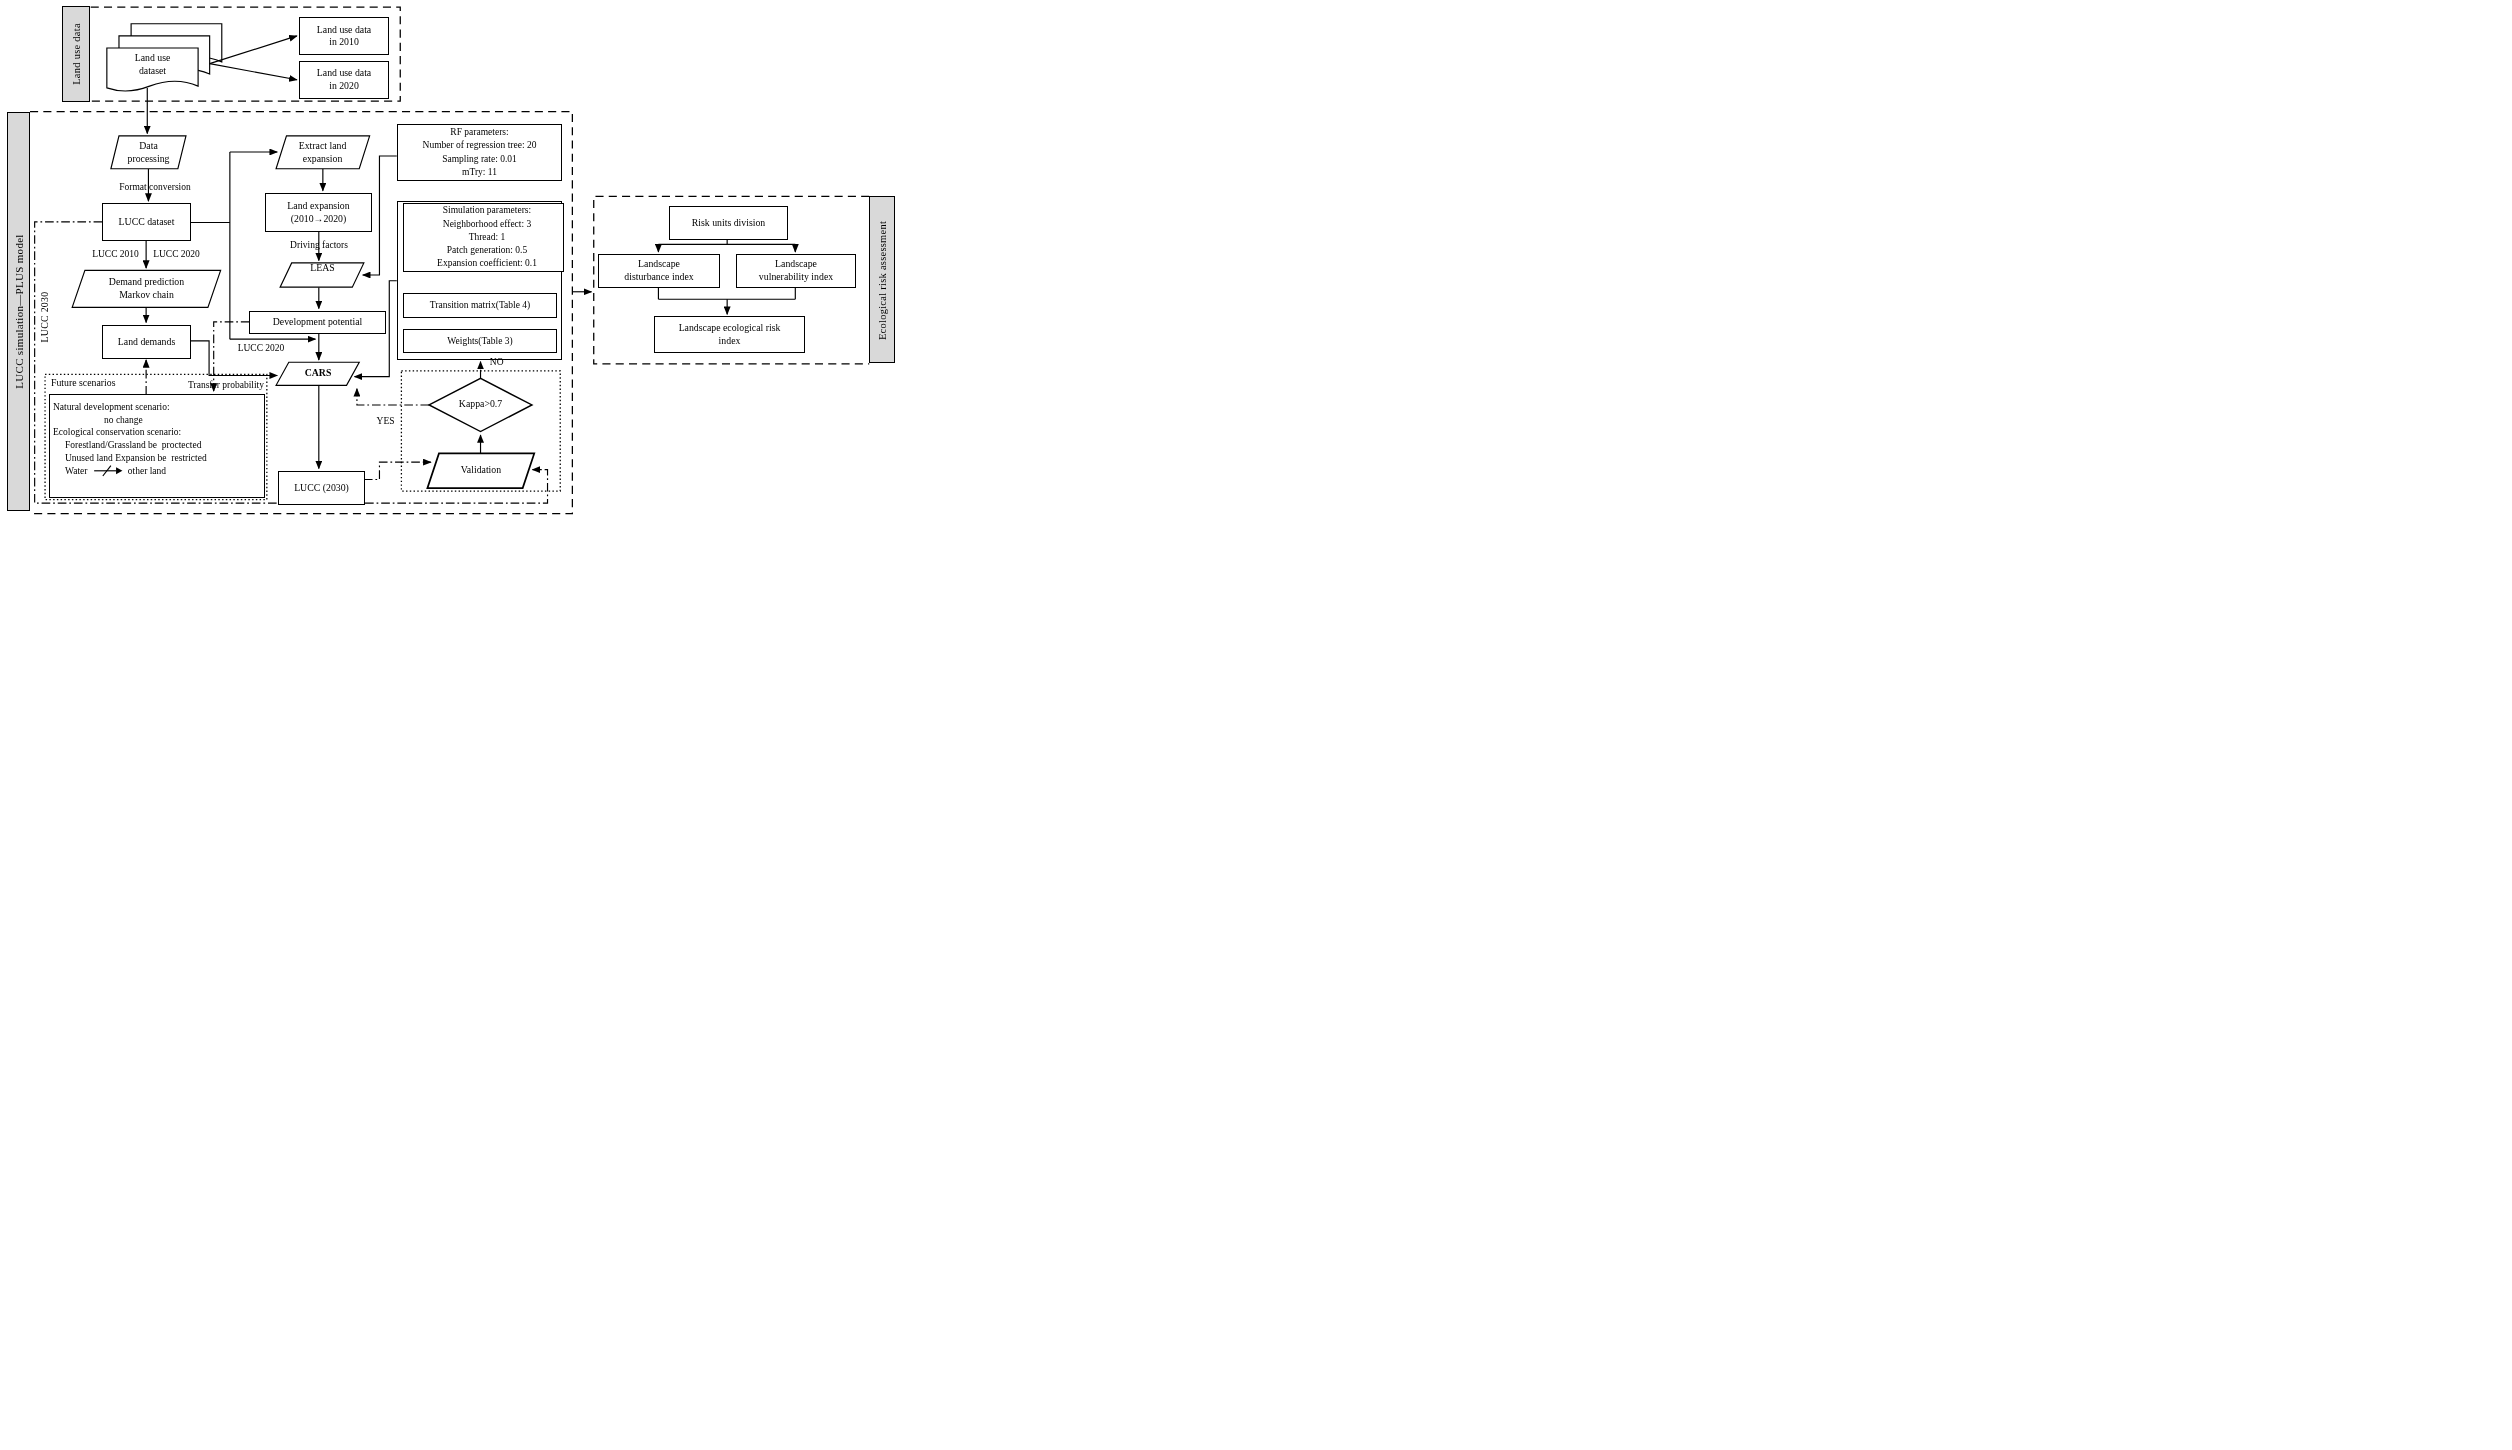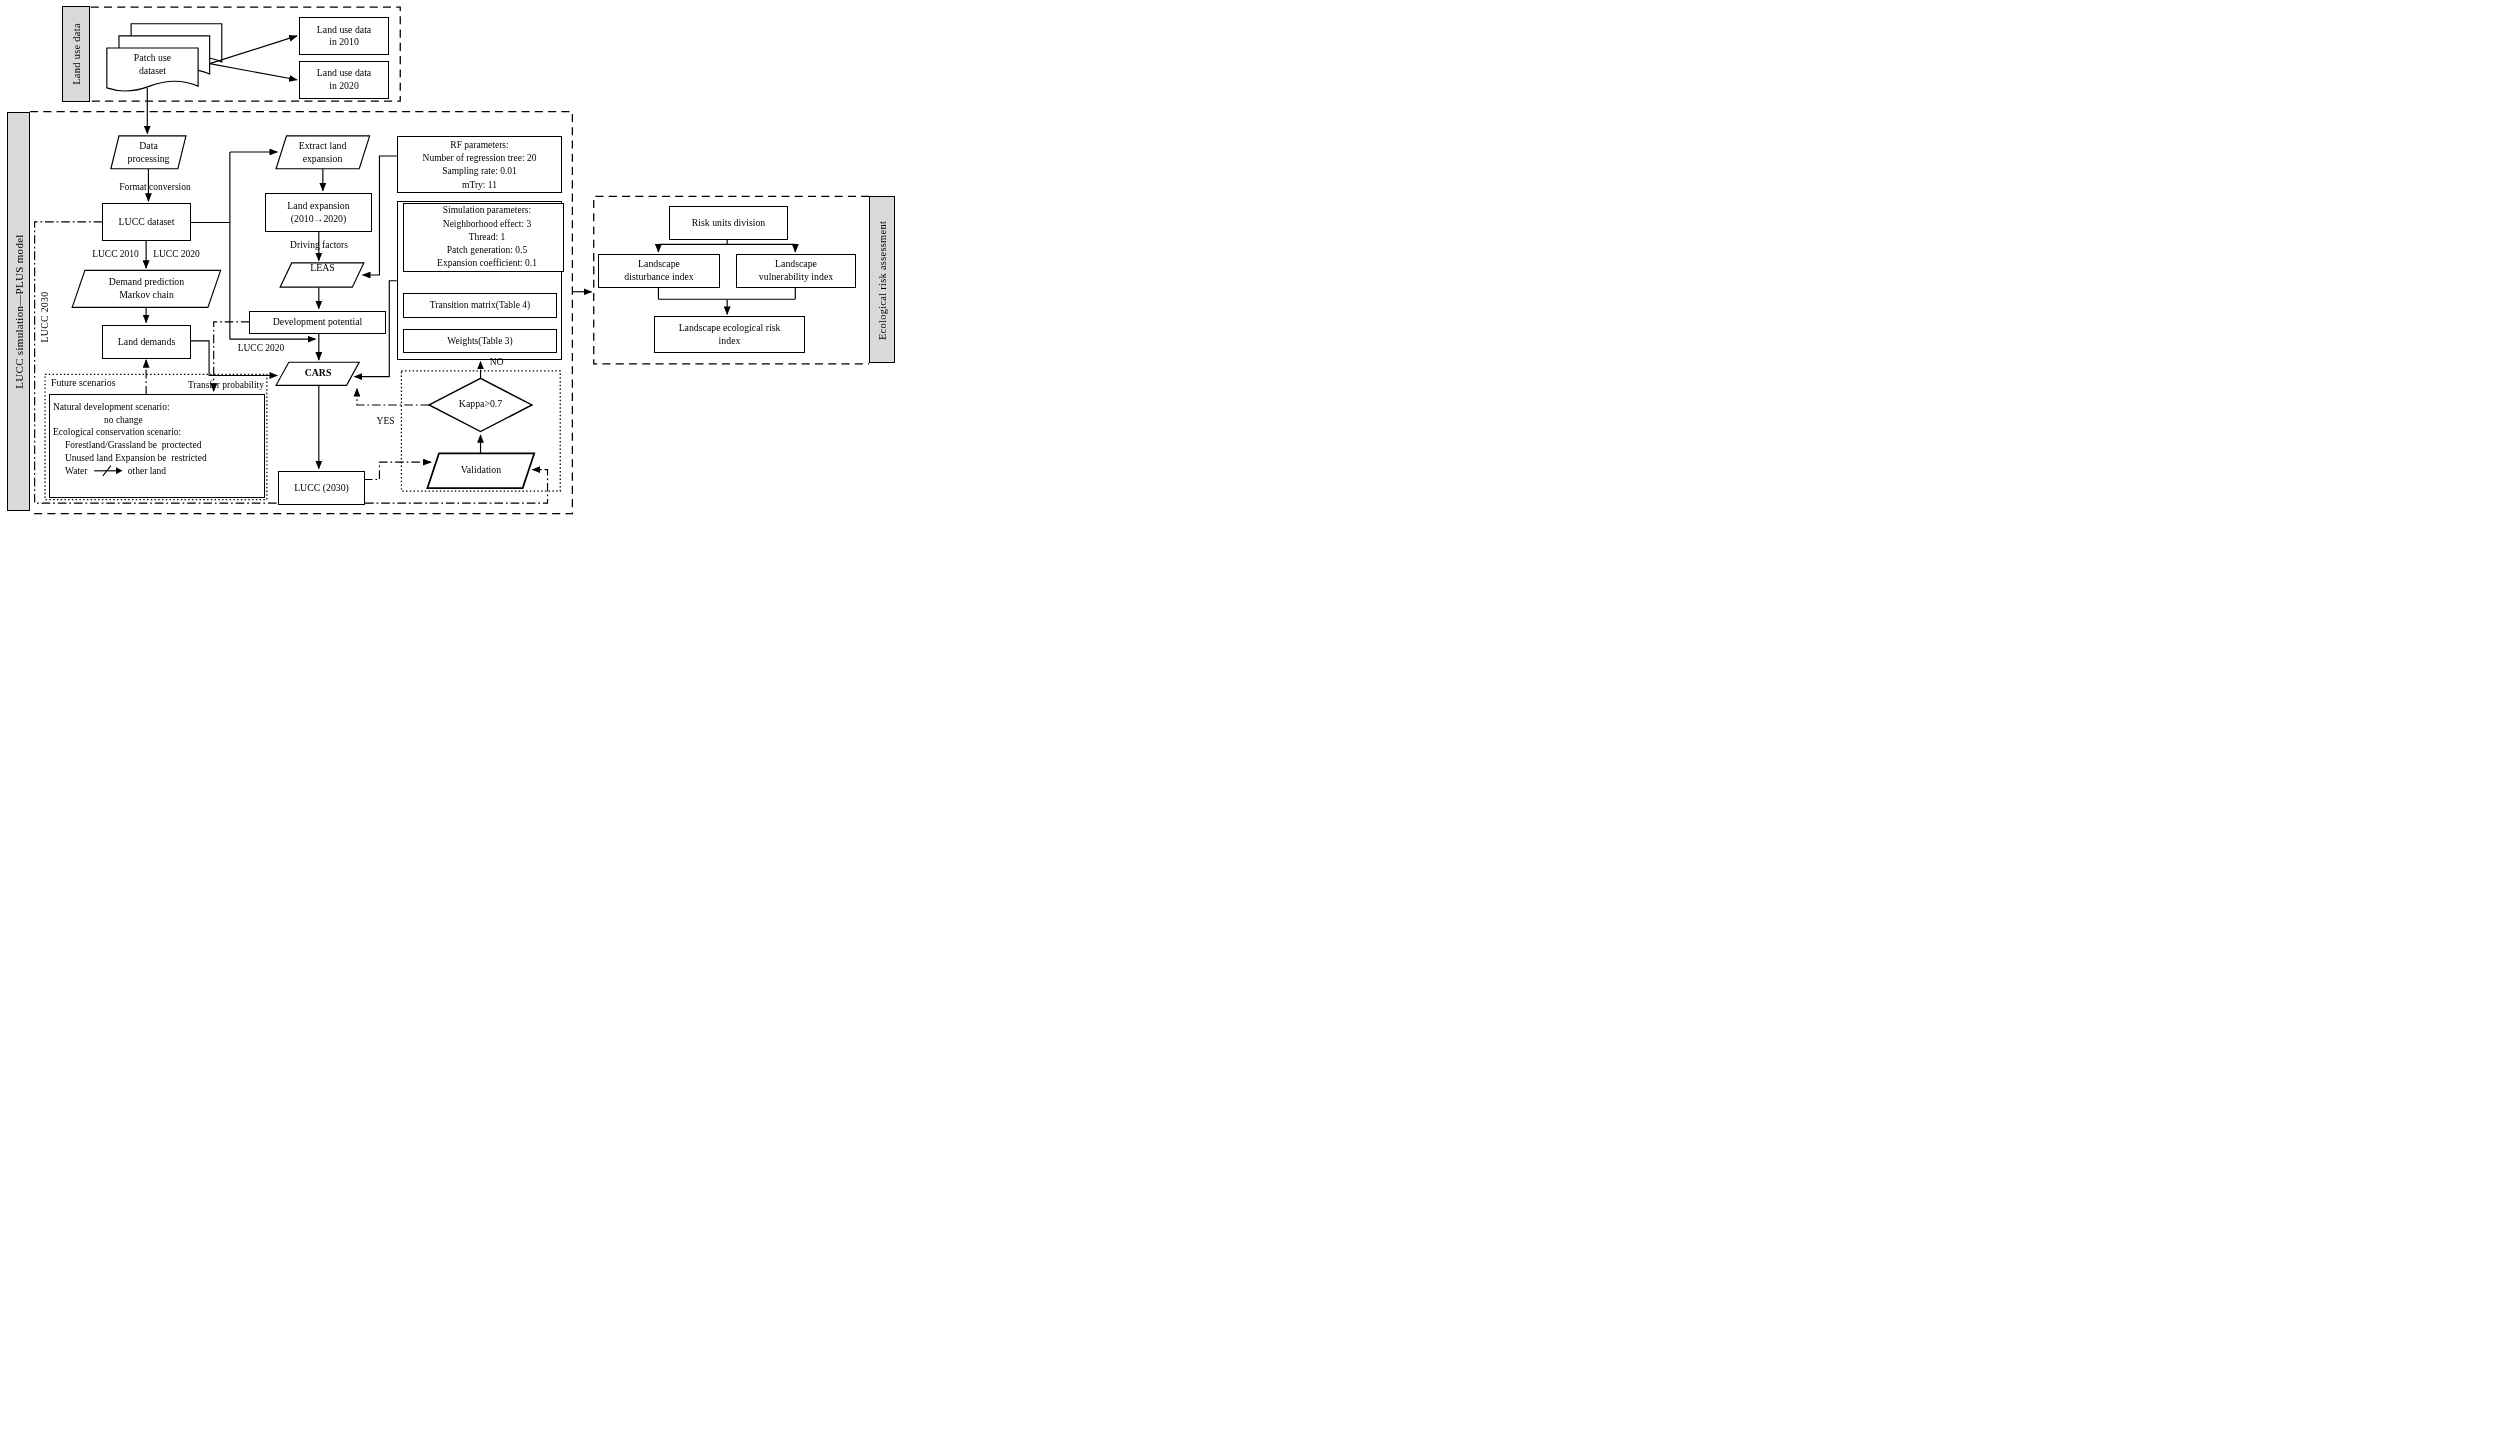--- a/index.html
+++ b/index.html
@@ -95,21 +95,21 @@
   <div class="graybar" style="left:62px;top:5.8px;width:28px;height:96px;"></div>
   <div class="vlabel" style="left:62px;top:102px;width:96px;height:28px;font-size:10.4px;">Land use data</div>
 
   <div class="graybar" style="left:7px;top:112px;width:23px;height:399px;"></div>
   <div class="vlabel" style="left:7px;top:511px;width:399px;height:23px;">LUCC simulation—PLUS model</div>
 
   <div class="graybar" style="left:869px;top:196px;width:26px;height:167px;"></div>
   <div class="vlabel" style="left:869px;top:364px;width:167px;height:26px;font-size:10.4px;">Ecological risk assessment</div>
 
   <div class="abs cell-lines" style="left:107px;top:52px;width:91px;text-align:center;font-size:9.8px;">
-    <div>Patch use</div>
+    <div>Land use</div>
     <div>dataset</div>
   </div>
 
   <div class="box" style="left:299px;top:17.3px;width:88px;height:36px;">
     <div>Land use data</div>
     <div>in 2010</div>
   </div>
   <div class="box" style="left:299px;top:61px;width:88px;height:36px;">
     <div>Land use data</div>
     <div>in 2020</div>
@@ -171,21 +171,21 @@
   <div class="box" style="left:249px;top:311px;width:135px;height:21.4px;">
       <div>Development potential</div>
     </div>
   <div class="box noborder" style="left:289px;top:362px;width:58px;height:23px;font-weight:bold;">
     <div>CARS</div>
   </div>
   <div class="box thick" style="left:278px;top:471px;width:85px;height:32px;">
       <div>LUCC (2030)</div>
     </div>
 
-  <div class="box param-lines" style="left:397px;top:136px;width:163px;height:55px;justify-content:flex-end;">
+  <div class="box param-lines" style="left:397px;top:124px;width:163px;height:55px;">
     <div>RF parameters:</div>
     <div>Number of regression tree: 20</div>
     <div>Sampling rate: 0.01</div>
     <div>mTry: 11</div>
   </div>
   <div class="box" style="left:397px;top:201px;width:163px;height:157px;"></div>
   <div class="box param-lines" style="left:403px;top:203px;width:152px;height:67px;padding-left:7px;">
     <div>Simulation parameters:</div>
     <div>Neighborhood effect: 3</div>
     <div>Thread: 1</div>

